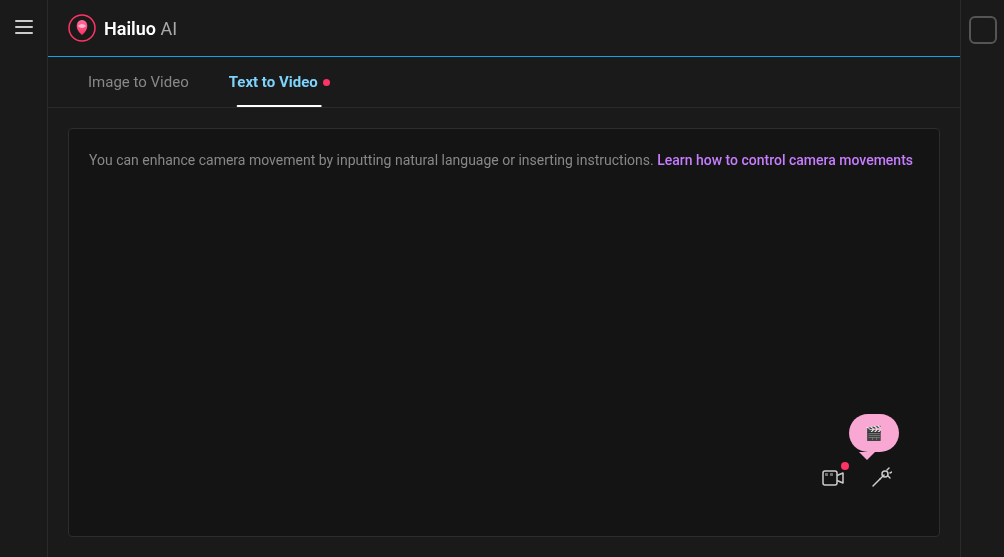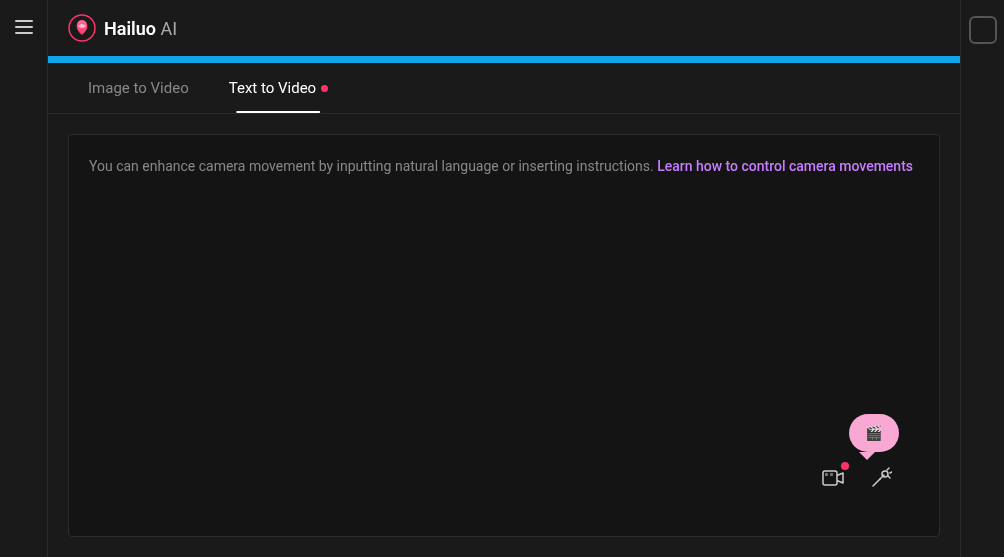--- a/index.html
+++ b/index.html
@@ -54,21 +54,21 @@
       background-color: #1a1a1a;
       overflow: hidden;
     }
 
     
     .header {
       display: flex;
       align-items: center;
       padding: 14px 20px;
       gap: 10px;
-      border-bottom: 7px solid #0ea5e9;
+      border-bottom: 1px solid #0ea5e9;
     }
 
     .logo-container {
       display: flex;
       align-items: center;
       gap: 8px;
     }
 
     .logo-icon {
       width: 28px;
@@ -102,21 +102,22 @@
       cursor: pointer;
       position: relative;
       white-space: nowrap;
       text-decoration: none;
       display: flex;
       align-items: center;
       gap: 4px;
     }
 
     .nav-tab.active {
-      color: #ffffff;
+      color: #7dd3fc;
+      font-weight: bold;
     }
 
     .nav-tab.active::after {
       content: '';
       position: absolute;
       bottom: 0;
       left: 50%;
       transform: translateX(-50%);
       width: 60%;
       height: 2px;

